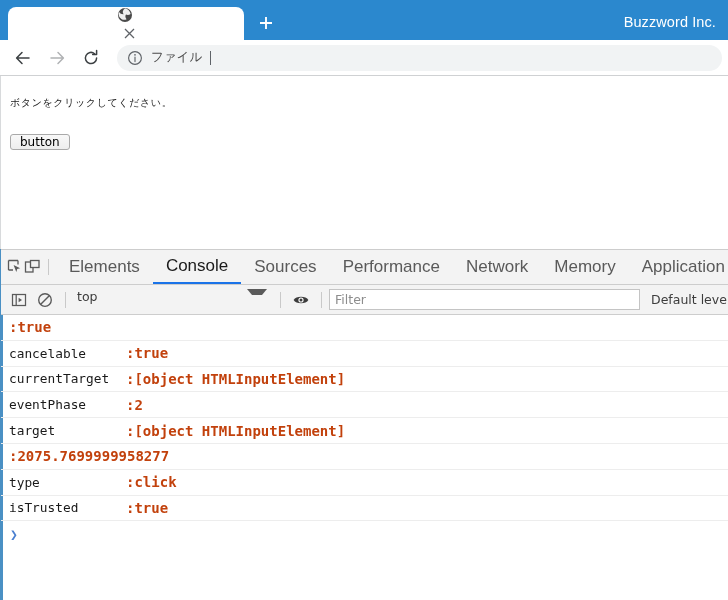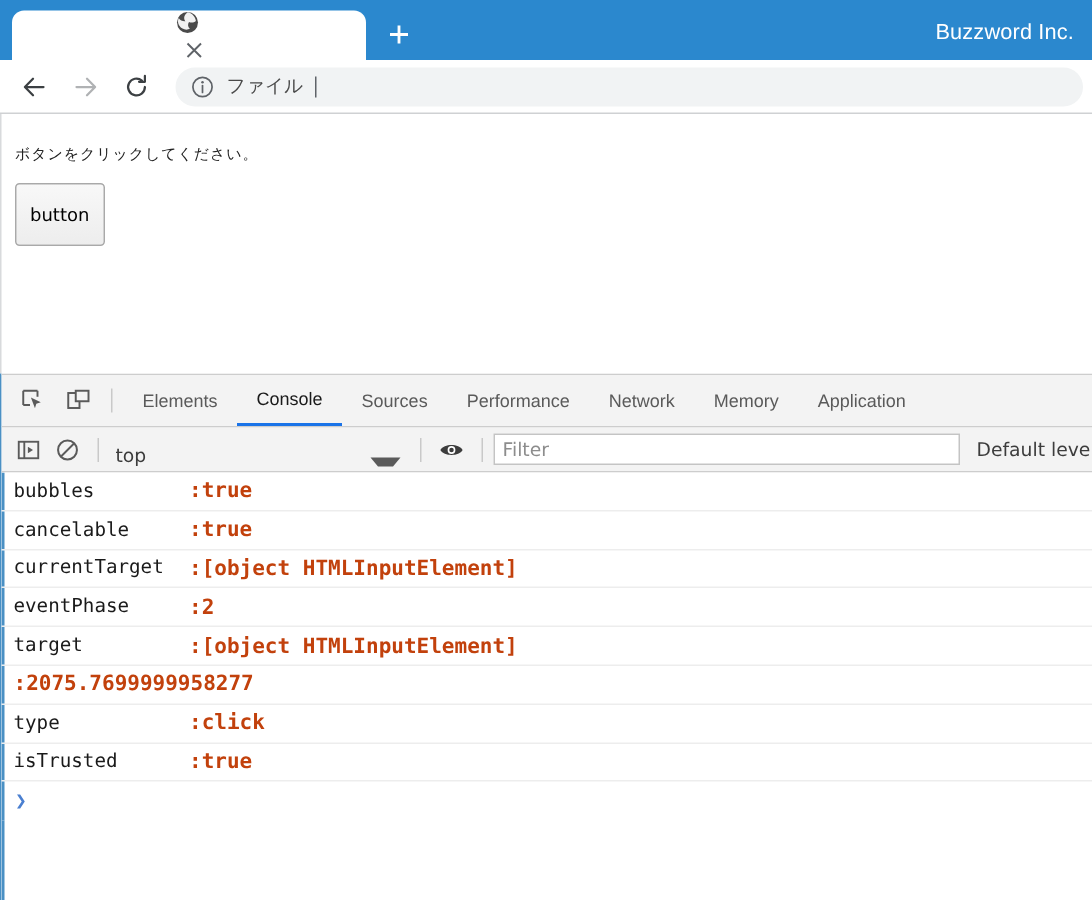--- a/index.html
+++ b/index.html
@@ -160,28 +160,28 @@
     overflow: hidden;
   }
   .page-text {
     font-size: 10px;
     color: #222222;
     margin: 20px 0 0 9px;
     font-family: "DejaVu Sans", "Liberation Sans", sans-serif;
     letter-spacing: 0.6px;
   }
   .page-button {
-    margin: 12px 0 0 9px;
+    margin: 24px 0 0 9px;
     font-family: "DejaVu Sans", "Liberation Sans", sans-serif;
     font-size: 12px;
     color: #000000;
     background: linear-gradient(#f8f8f8, #ededed);
     border: 1px solid #a9a9a9;
     border-radius: 3px;
-    padding: 13px 9px;
+    padding: 0 9px;
     cursor: pointer;
   }
 
   
   .devtools {
     position: relative;
     height: 351px;
     background: #ffffff;
     border-left: 1px solid #4a90c4;
     box-sizing: border-box;
@@ -211,21 +211,21 @@
   .dt-sep {
     width: 1px;
     background: #c9c9c9;
     margin: 9px 7px;
     flex: 0 0 1px;
   }
   .dt-tab {
     display: flex;
     align-items: center;
     padding: 0 13px;
-    font-size: 12px;
+    font-size: 17px;
     color: #5a5a5a;
     white-space: nowrap;
     cursor: pointer;
     position: relative;
     box-sizing: border-box;
   }
   .dt-tab.active {
     color: #1a1a1a;
     border-bottom: 2px solid #1a73e8;
   }
@@ -252,21 +252,21 @@
   .ct-btn:first-child { margin-left: 5px; }
   .ct-sep {
     width: 1px;
     height: 16px;
     background: #c9c9c9;
     margin: 0 7px;
     flex: 0 0 1px;
   }
   .ct-context {
     display: flex;
-    align-items: flex-end;
+    align-items: flex-start;
     width: 200px;
     flex: 0 0 200px;
     height: 22px;
     cursor: pointer;
     padding-left: 4px;
     box-sizing: border-box;
     gap: 19px;
   }
   .ct-context-label {
     flex: 1 1 auto;
@@ -522,21 +522,20 @@
       <div class="ct-filter">
         <span class="ct-filter-ph">Filter</span>
       </div>
 
       <div class="ct-levels">Default levels</div>
     </div>
 
     <div class="dt-console-body">
 
       <div class="log-row">
-        <span class="log-key">bubbles</span>
         <span class="log-val">:true</span>
       </div>
       <div class="log-row">
         <span class="log-key">cancelable</span>
         <span class="log-val">:true</span>
       </div>
       <div class="log-row">
         <span class="log-key">currentTarget</span>
         <span class="log-val">:[object HTMLInputElement]</span>
       </div>

